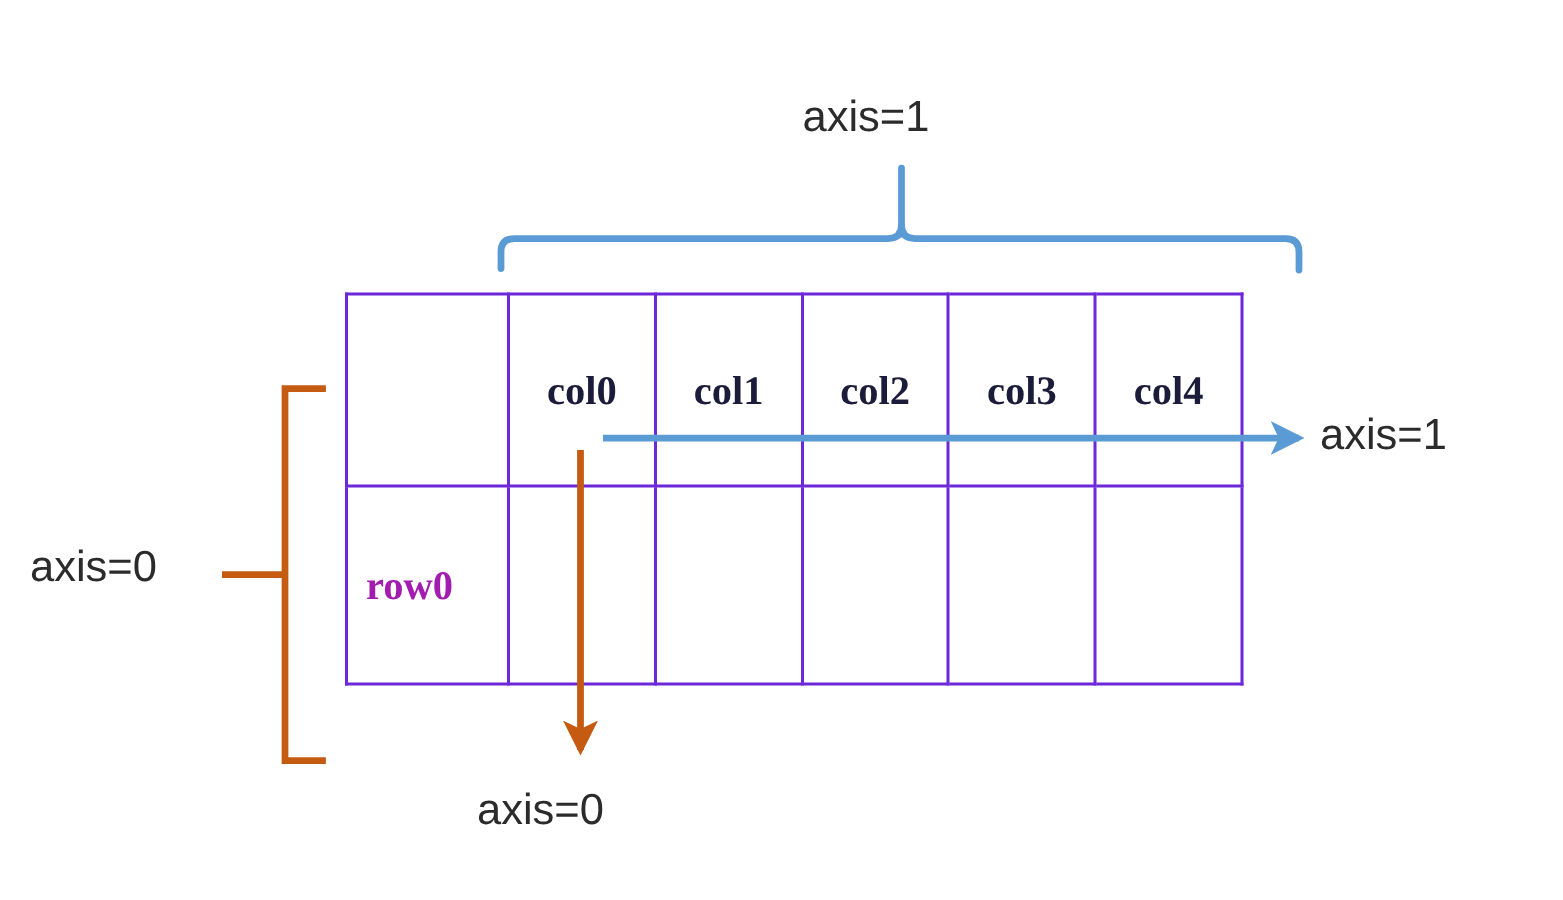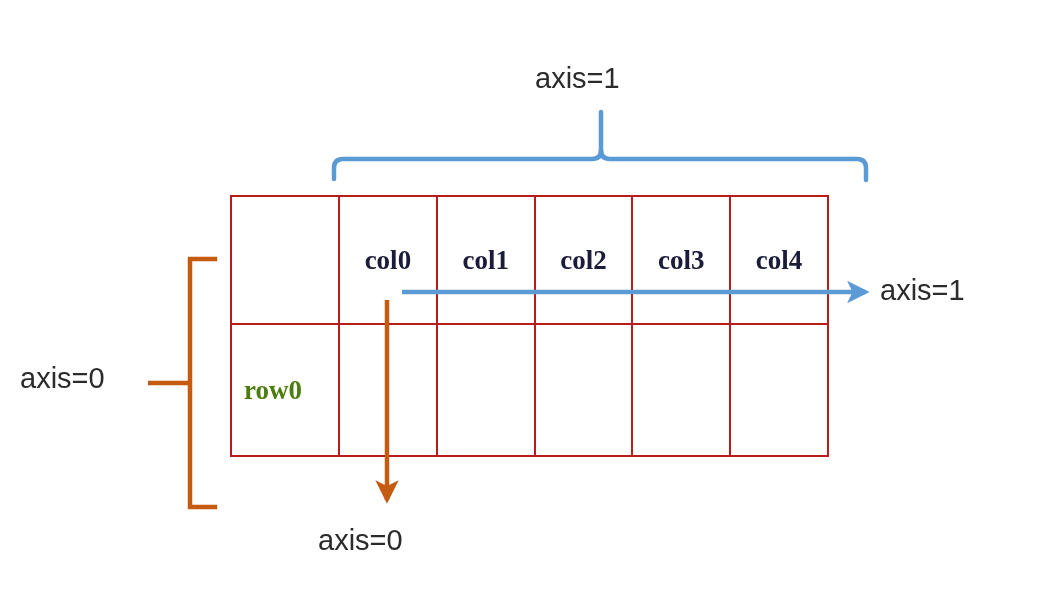--- a/index.html
+++ b/index.html
@@ -23,21 +23,21 @@
     left: 230px;
     top: 195px;
     width: 585px;
     height: 262px;
     border-collapse: collapse;
     table-layout: fixed;
     background: #ffffff;
     z-index: 3;
   }
   #grid-table td {
-    border: 2px solid #b91c1c;
+    border: 2px solid #6d28d9;
     padding: 0;
     background: transparent;
   }
   #grid-table td.corner-cell {
     width: 106px;
   }
   #grid-table td.col-head,
   #grid-table td.body-cell {
     width: 95.8px;
   }
@@ -53,21 +53,21 @@
     color: #1b1b3a;
     line-height: 1;
   }
   .row-label {
     display: block;
     text-align: left;
     padding-left: 12px;
     font-family: "Liberation Serif", serif;
     font-weight: bold;
     font-size: 27px;
-    color: #4d7c0f;
+    color: #a21caf;
     line-height: 1;
   }
 
   
   .free-label {
     position: absolute;
     font-family: Liberation Sans, sans-serif;
     font-size: 29px;
     color: #2b2b2b;
     white-space: nowrap;

